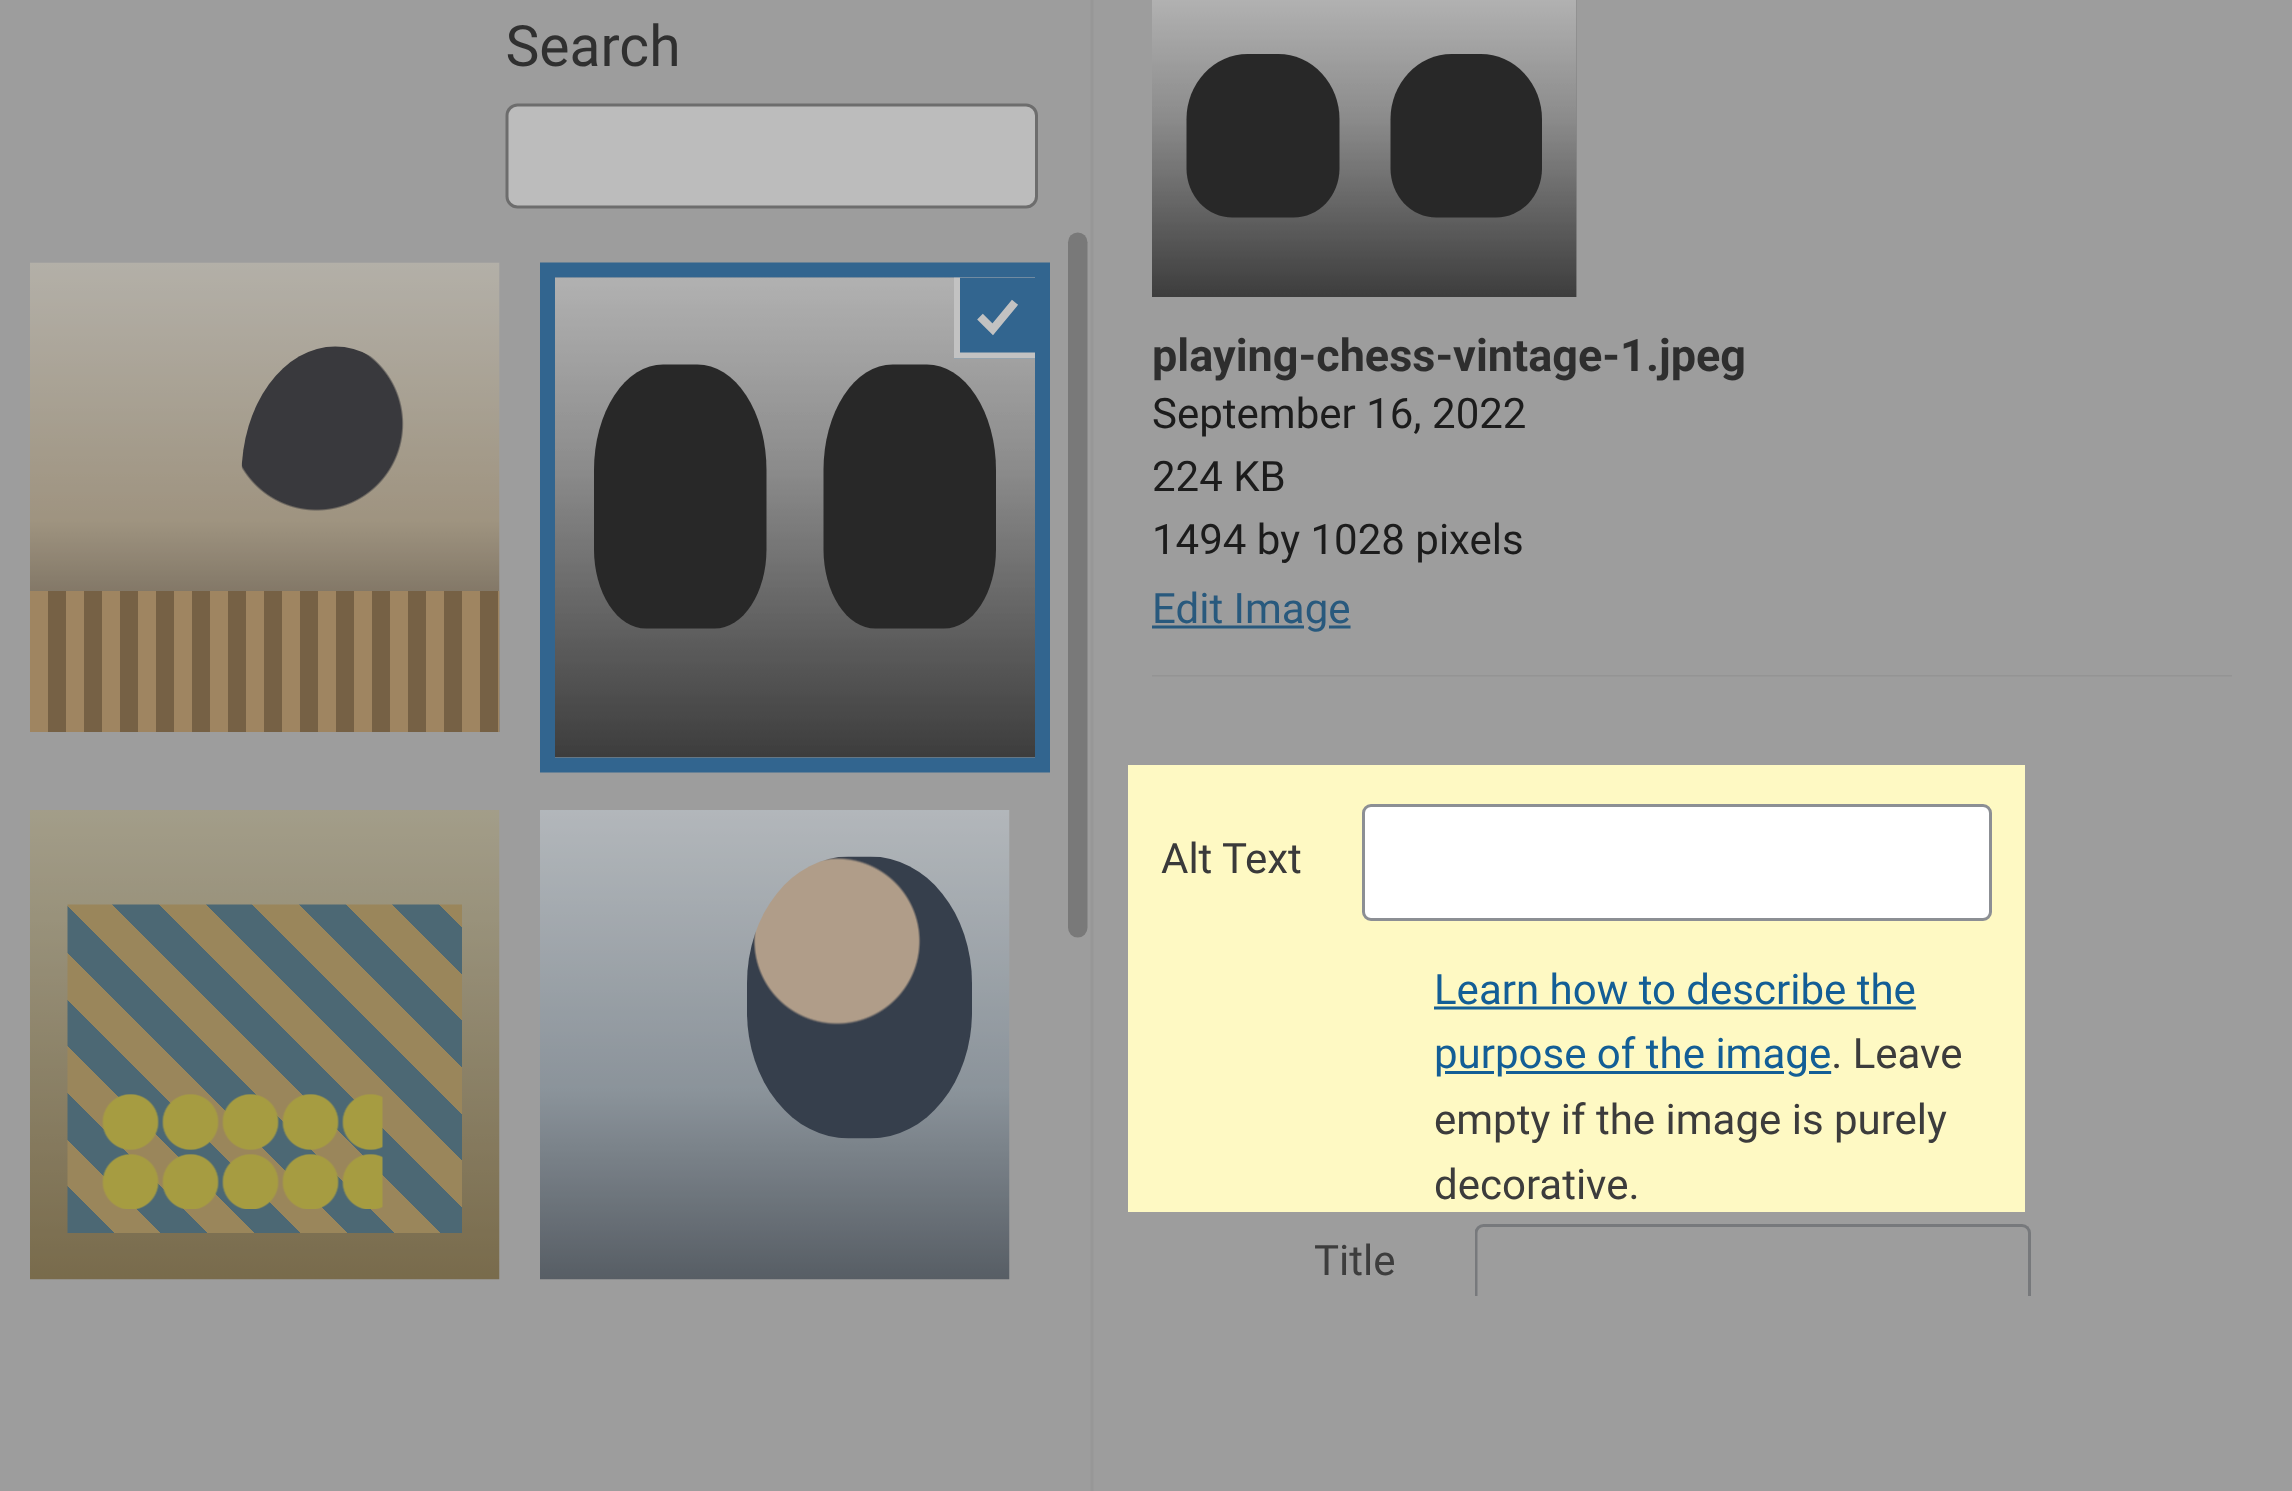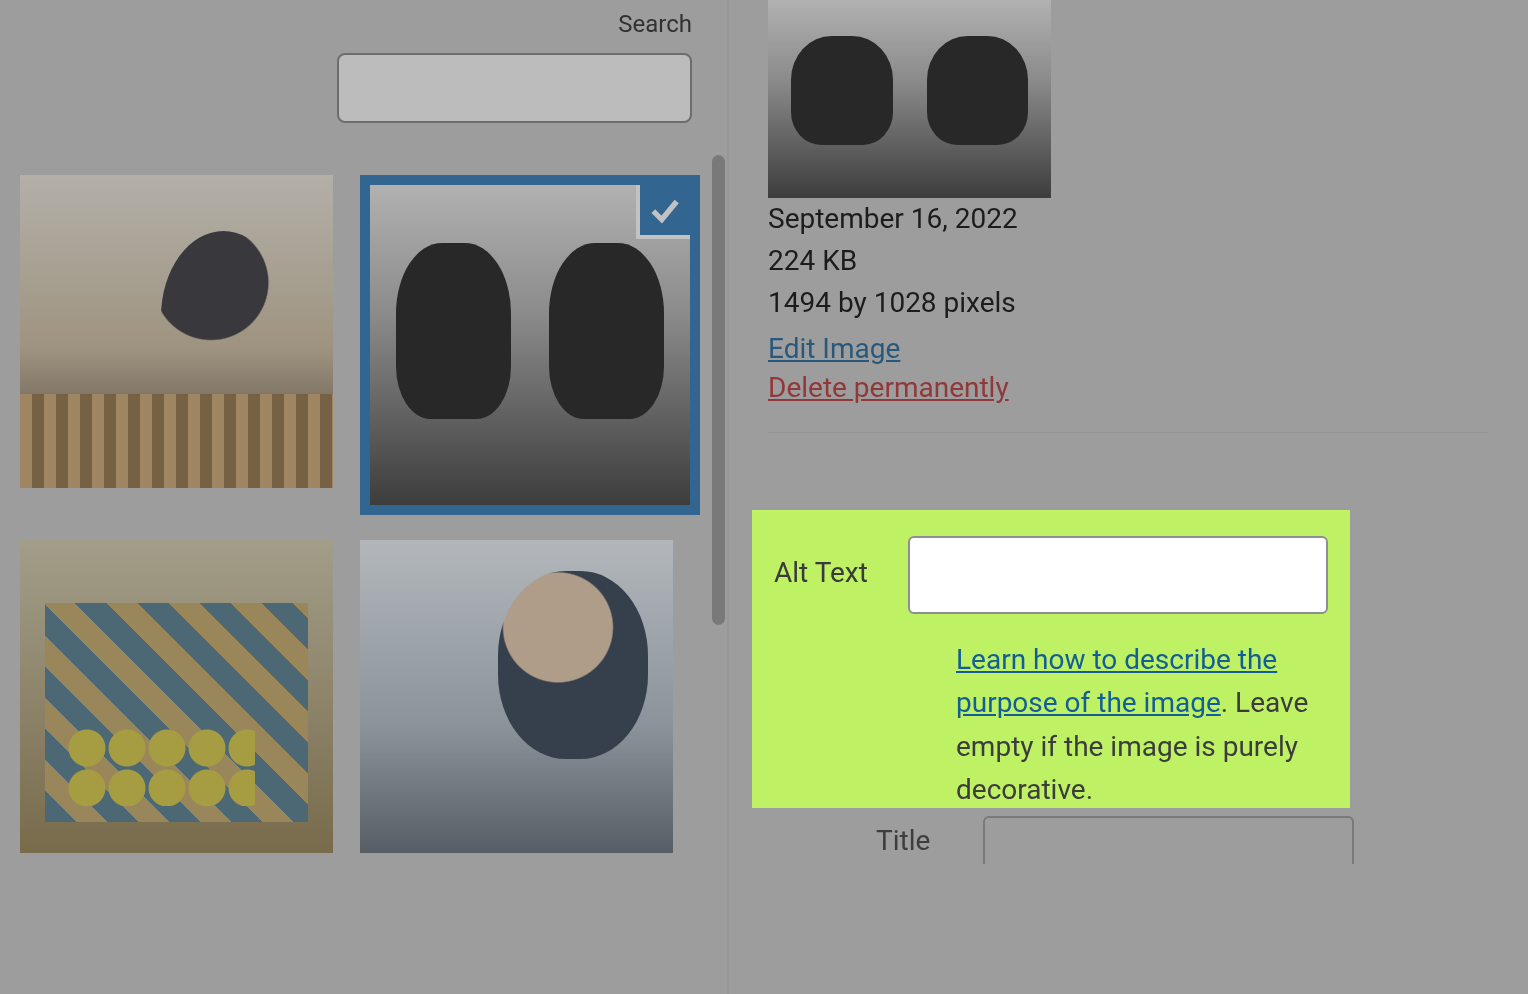--- a/index.html
+++ b/index.html
@@ -25,23 +25,22 @@
     left: 0; top: 0;
     width: 720px; height: 100%;
     padding-top: 20px;
   }
   .search-wrap {
     position: absolute;
     left: 337px; top: 10px;
     width: 355px;
   }
   .search-label {
-    font-size: 24px; color: #1f1f1f;
+    font-size: 38px; color: #1f1f1f;
     margin-bottom: 15px;
-    text-align: right;
   }
   .search-input {
     width: 100%; height: 70px;
     border: 2px solid #7d7d7d;
     border-radius: 8px;
     background: #f6f6f6;
     font-size: 22px;
     padding: 0 14px;
   }
 
@@ -129,21 +128,21 @@
     background:#fff; font-size:24px; padding:0 14px;
   }
   .hint { font-size:28px; color:#3c3c3c; line-height:1.55; margin-top:22px;}
   .hint a { color:#135e96; text-decoration: underline;}
 
   
   .highlight {
     position:absolute;
     left: 752px; top: 510px;
     width: 598px; height: 298px;
-    background:#bef264;
+    background:#fef9c3;
     z-index: 60;
     padding: 26px 22px 10px 22px;
     box-shadow: 0 0 0 4px rgba(255,255,255,0.0);
   }
   .highlight .field-row { gap: 26px; }
   .highlight .field-label { width: 108px; text-align:left; font-size:28px; color:#3a3a3a; padding-top:20px;}
   .highlight .text-input { border-color:#8c8f94;}
   .highlight .hint { margin-top: 24px; margin-left: 48px; }
 
   .title-row {
@@ -183,25 +182,25 @@
   </div>
 </div>
 
 <div class="scroll-track"></div>
 <div class="divider"></div>
 
 <div class="right">
   <div class="preview">
     <div class="thumb-inner photo-b"></div>
   </div>
+  <div class="filename">playing-chess-vintage-1.jpeg</div>
   <div class="meta">September 16, 2022</div>
   <div class="meta">224 KB</div>
   <div class="meta">1494 by 1028 pixels</div>
   <a href="#" class="link-edit">Edit Image</a>
-  <a href="#" class="link-delete">Delete permanently</a>
   <hr class="sep">
 </div>
 
 <div class="dim-overlay"></div>
 
 <div class="highlight">
   <div class="field-row">
     <div class="field-label">Alt Text</div>
     <div class="field-body">
       <input class="text-input" type="text" value="" style="">

